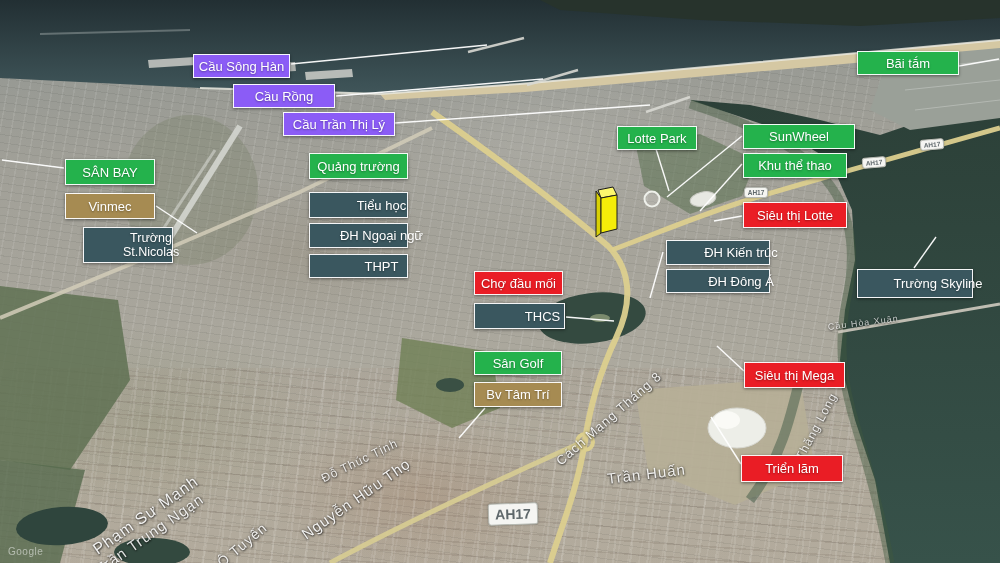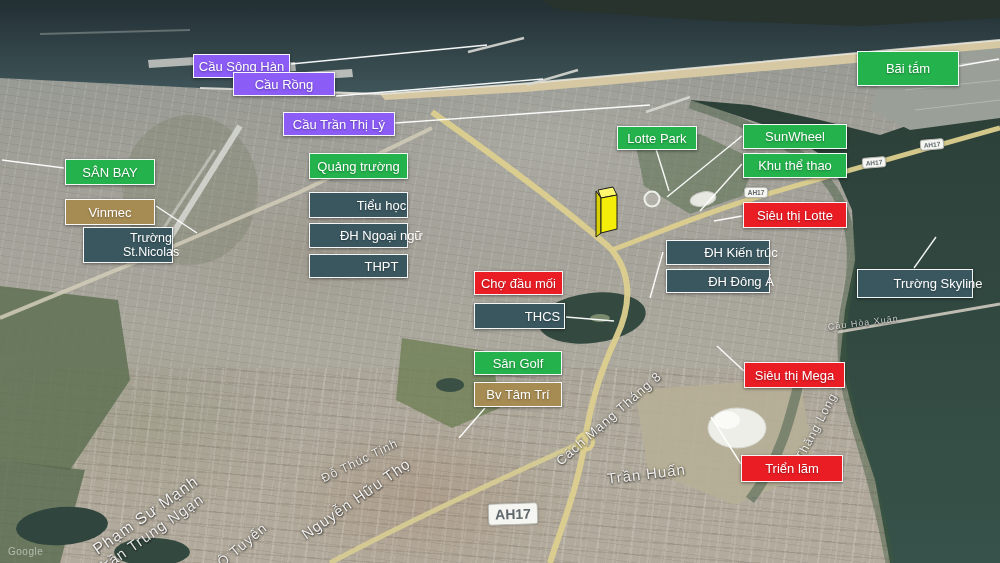--- a/index.html
+++ b/index.html
@@ -175,33 +175,33 @@
   </svg>
 
   <div id="shields">
       <div class="shield" style="left: 488px; top: 503px; width: 50px; height: 22px; font-size: 14px; transform: rotate(-2deg);">AH17</div>
       <div class="shield" style="left: 744px; top: 187px; width: 24px; height: 11px; font-size: 6.5px; transform: rotate(0deg);">AH17</div>
       <div class="shield" style="left: 862px; top: 157px; width: 24px; height: 11px; font-size: 6.5px; transform: rotate(-5deg);">AH17</div>
       <div class="shield" style="left: 920px; top: 139px; width: 24px; height: 11px; font-size: 6.5px; transform: rotate(-5deg);">AH17</div>
     </div>
   <div id="labels">
       <div class="map-label rose" style="left: 193px; top: 54px; width: 97px; height: 24px;">Cầu Sông Hàn</div>
-      <div class="map-label rose" style="left: 233px; top: 72px; width: 102px; height: 24px;">Cầu Rồng</div>
+      <div class="map-label rose" style="left: 233px; top: 84px; width: 102px; height: 24px;">Cầu Rồng</div>
       <div class="map-label rose" style="left: 283px; top: 112px; width: 112px; height: 24px;">Cầu Trần Thị Lý</div>
       <div class="map-label green" style="left: 65px; top: 159px; width: 90px; height: 26px;">SÂN BAY</div>
-      <div class="map-label tan" style="left: 65px; top: 193px; width: 90px; height: 26px; margin-top: 6px;">Vinmec</div>
+      <div class="map-label tan" style="left: 65px; top: 193px; width: 90px; height: 26px;">Vinmec</div>
       <div class="map-label teal wrap" style="left: 65px; top: 227px; width: 90px; height: 36px; margin-left: 18px;">Trường St.Nicolas</div>
       <div class="map-label green" style="left: 309px; top: 153px; width: 99px; height: 26px;">Quảng trường</div>
       <div class="map-label teal" style="left: 309px; top: 192px; width: 99px; height: 26px;">Tiểu học</div>
       <div class="map-label teal" style="left: 309px; top: 223px; width: 99px; height: 25px;">ĐH Ngoại ngữ</div>
       <div class="map-label teal" style="left: 309px; top: 254px; width: 99px; height: 24px;">THPT</div>
       <div class="map-label green" style="left: 617px; top: 126px; width: 80px; height: 24px;">Lotte Park</div>
-      <div class="map-label green" style="left: 743px; top: 124px; width: 104px; height: 25px;">SunWheel</div>
+      <div class="map-label green" style="left: 743px; top: 124px; width: 112px; height: 25px;">SunWheel</div>
       <div class="map-label green" style="left: 743px; top: 153px; width: 104px; height: 25px;">Khu thể thao</div>
-      <div class="map-label green" style="left: 857px; top: 51px; width: 102px; height: 35px;">Bãi tắm</div>
+      <div class="map-label green" style="left: 857px; top: 51px; width: 102px; height: 24px;">Bãi tắm</div>
       <div class="map-label red" style="left: 743px; top: 202px; width: 104px; height: 26px;">Siêu thị Lotte</div>
       <div class="map-label teal" style="left: 666px; top: 240px; width: 104px; height: 25px;">ĐH Kiến trúc</div>
       <div class="map-label teal" style="left: 666px; top: 269px; width: 104px; height: 24px;">ĐH Đông Á</div>
       <div class="map-label red" style="left: 474px; top: 271px; width: 89px; height: 24px;">Chợ đầu mối</div>
       <div class="map-label teal" style="left: 474px; top: 303px; width: 91px; height: 26px;">THCS</div>
       <div class="map-label teal" style="left: 857px; top: 269px; width: 116px; height: 29px;">Trường Skyline</div>
       <div class="map-label green" style="left: 474px; top: 351px; width: 88px; height: 24px;">Sân Golf</div>
       <div class="map-label tan" style="left: 474px; top: 382px; width: 88px; height: 25px;">Bv Tâm Trí</div>
       <div class="map-label red" style="left: 744px; top: 362px; width: 101px; height: 26px;">Siêu thị Mega</div>
       <div class="map-label red" style="left: 741px; top: 455px; width: 102px; height: 27px;">Triển lãm</div>

